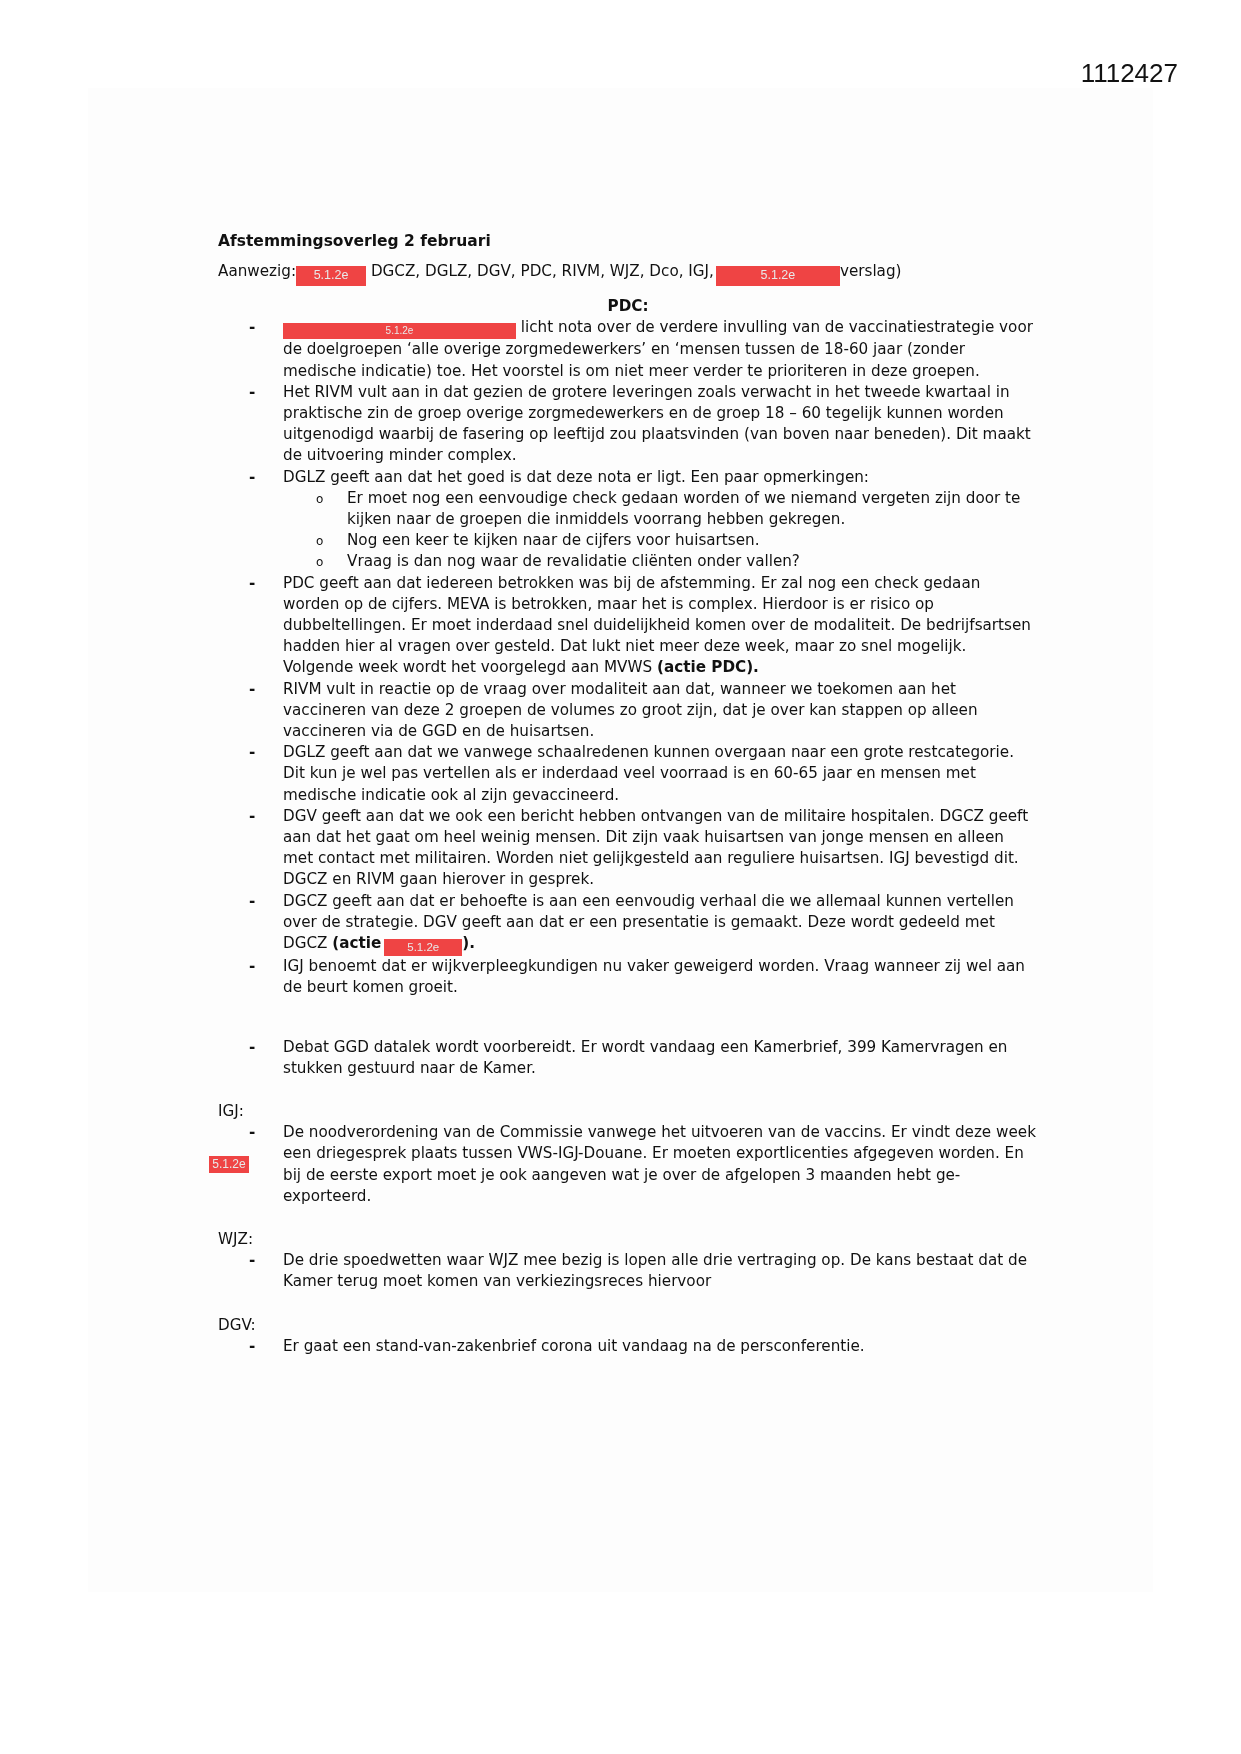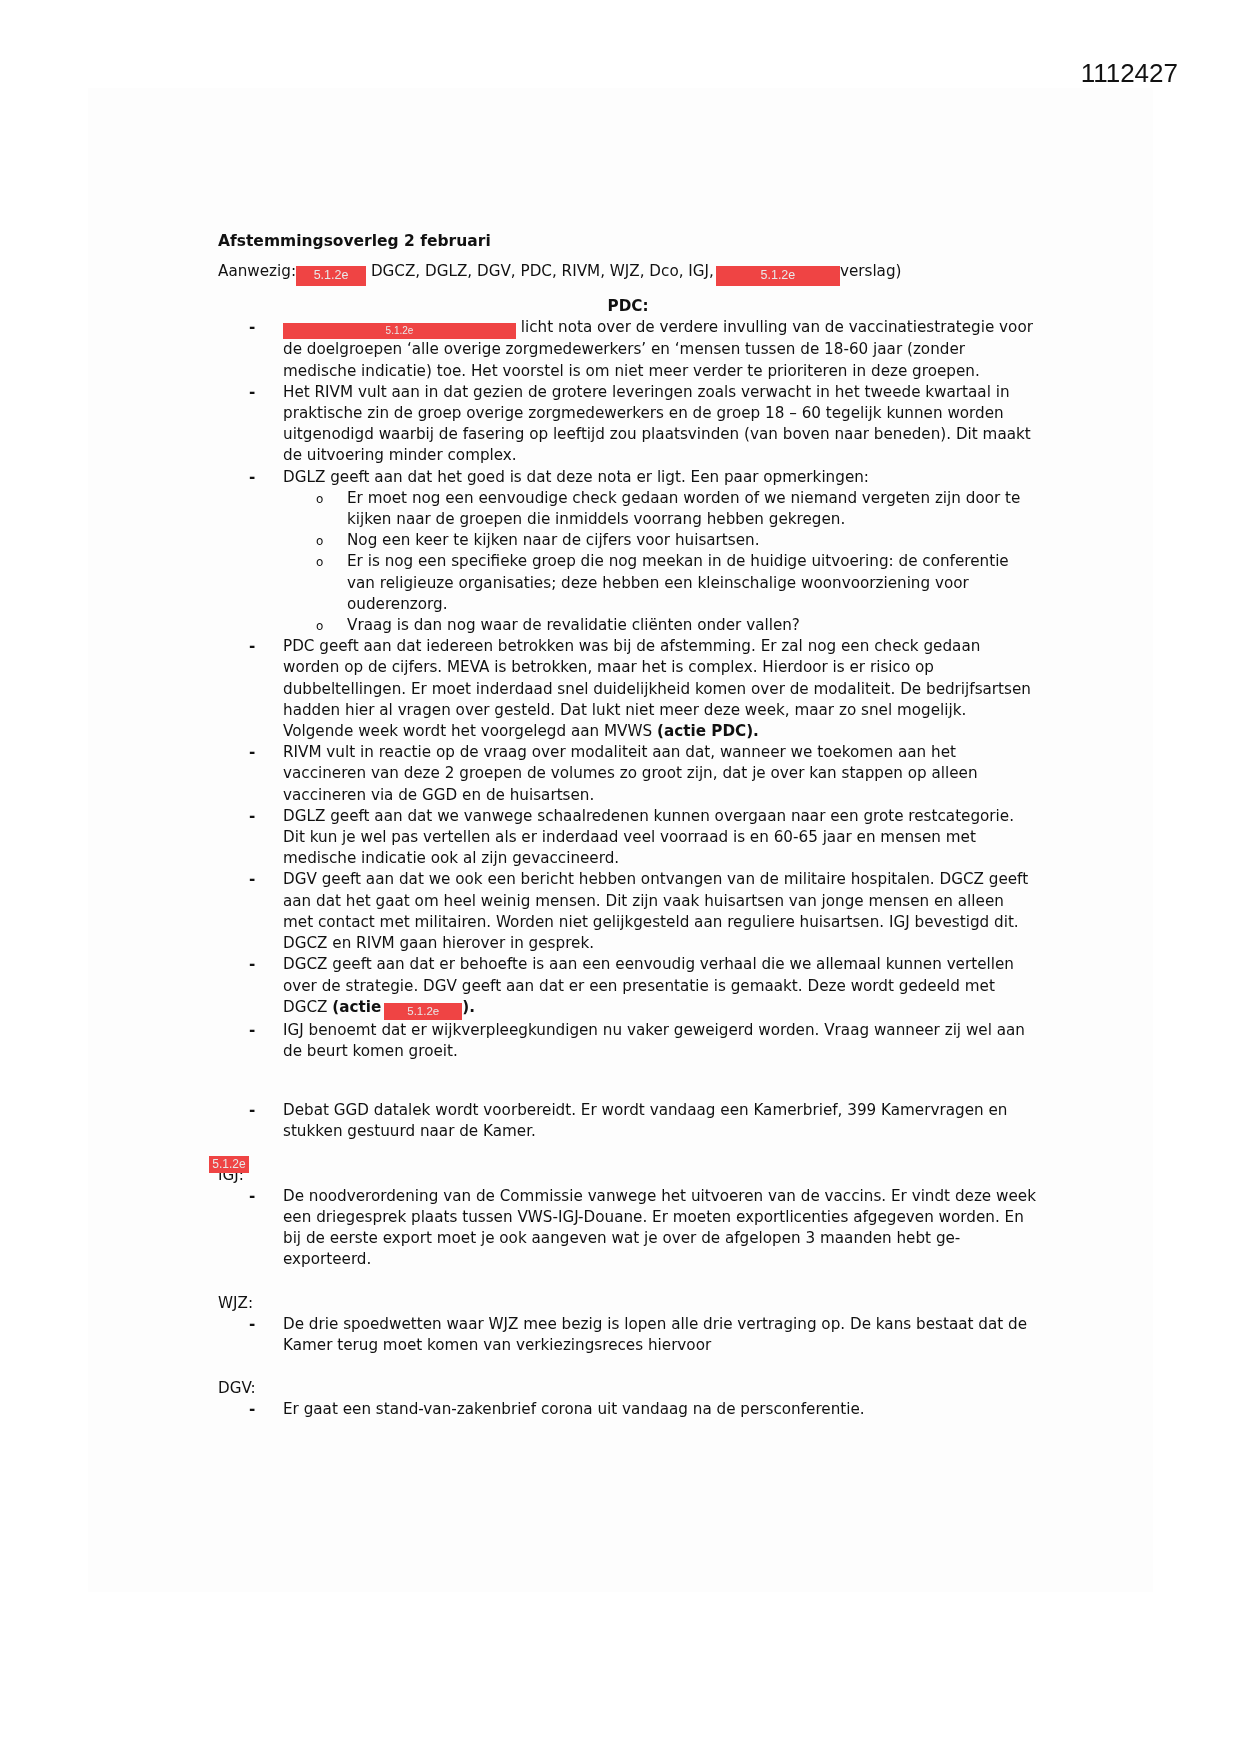--- a/index.html
+++ b/index.html
@@ -63,21 +63,20 @@
 
   <p class="section-head bold">PDC:</p>
   <ul class="dash">
     <li><span class="redact" style="width:233px;vertical-align:-2px;height:16px;line-height:15px;font-size:10px;">5.1.2e</span> <span>licht nota over de verdere invulling van de vaccinatiestrategie voor de doelgroepen ‘alle overige zorgmedewerkers’ en ‘mensen tussen de 18-60 jaar (zonder medische indicatie) toe. Het voorstel is om niet meer verder te prioriteren in deze groepen.</span></li>
     <li>Het RIVM vult aan in dat gezien de grotere leveringen zoals verwacht in het tweede kwartaal in praktische zin de groep overige zorgmedewerkers en de groep 18 – 60 tegelijk kunnen worden uitgenodigd waarbij de fasering op leeftijd zou plaatsvinden (van boven naar beneden). Dit maakt de uitvoering minder complex.</li>
     <li>
       <span>DGLZ geeft aan dat het goed is dat deze nota er ligt. Een paar opmerkingen:</span>
       <ul class="circle">
         <li>Er moet nog een eenvoudige check gedaan worden of we niemand vergeten zijn door te kijken naar de groepen die inmiddels voorrang hebben gekregen.</li>
         <li>Nog een keer te kijken naar de cijfers voor huisartsen.</li>
-        <li>Er is nog een specifieke groep die nog meekan in de huidige uitvoering: de conferentie van religieuze organisaties; deze hebben een kleinschalige woonvoorziening voor ouderenzorg.</li>
         <li>Vraag is dan nog waar de revalidatie cliënten onder vallen?</li>
       </ul>
     </li>
     <li><span>PDC geeft aan dat iedereen betrokken was bij de afstemming. Er zal nog een check gedaan worden op de cijfers. MEVA is betrokken, maar het is complex. Hierdoor is er risico op dubbeltellingen. Er moet inderdaad snel duidelijkheid komen over de modaliteit. De bedrijfsartsen hadden hier al vragen over gesteld. Dat lukt niet meer deze week, maar zo snel mogelijk. Volgende week wordt het voorgelegd aan MVWS</span> <span class="bold">(actie PDC).</span></li>
     <li>RIVM vult in reactie op de vraag over modaliteit aan dat, wanneer we toekomen aan het vaccineren van deze 2 groepen de volumes zo groot zijn, dat je over kan stappen op alleen vaccineren via de GGD en de huisartsen.</li>
     <li>DGLZ geeft aan dat we vanwege schaalredenen kunnen overgaan naar een grote restcategorie. Dit kun je wel pas vertellen als er inderdaad veel voorraad is en 60-65 jaar en mensen met medische indicatie ook al zijn gevaccineerd.</li>
     <li>DGV geeft aan dat we ook een bericht hebben ontvangen van de militaire hospitalen. DGCZ geeft aan dat het gaat om heel weinig mensen. Dit zijn vaak huisartsen van jonge mensen en alleen met contact met militairen. Worden niet gelijkgesteld aan reguliere huisartsen. IGJ bevestigd dit. DGCZ en RIVM gaan hierover in gesprek.</li>
     <li><span>DGCZ geeft aan dat er behoefte is aan een eenvoudig verhaal die we allemaal kunnen vertellen over de strategie. DGV geeft aan dat er een presentatie is gemaakt. Deze wordt gedeeld met DGCZ</span> <span class="bold">(actie</span><span class="redact" style="width:78px;margin-left:3px;height:17px;line-height:16px;font-size:11.5px;">5.1.2e</span><span class="bold">).</span></li>
     <li>IGJ benoemt dat er wijkverpleegkundigen nu vaker geweigerd worden. Vraag wanneer zij wel aan de beurt komen groeit.</li>
   </ul>

